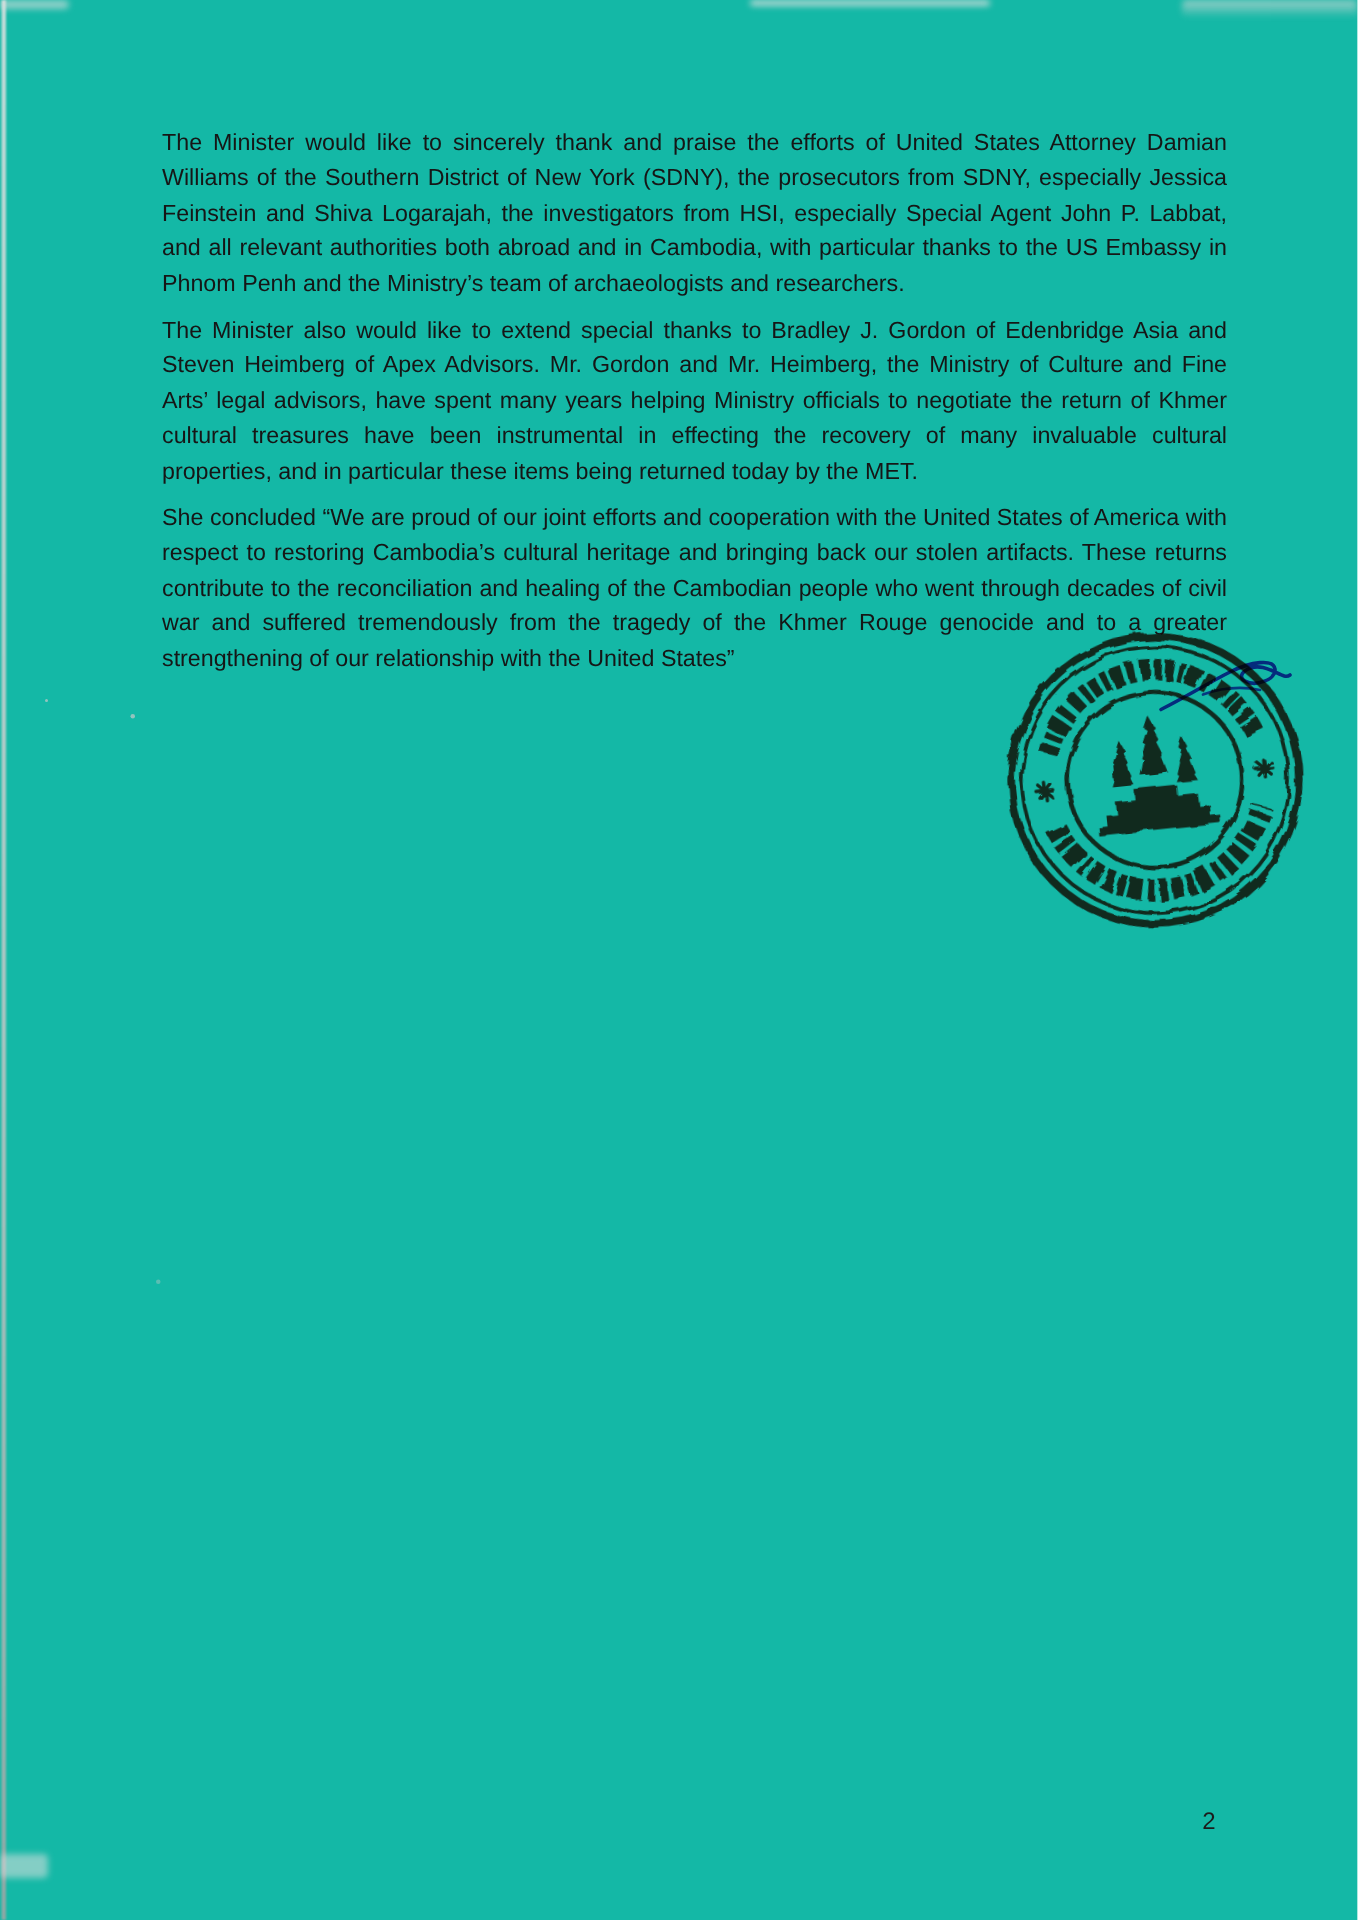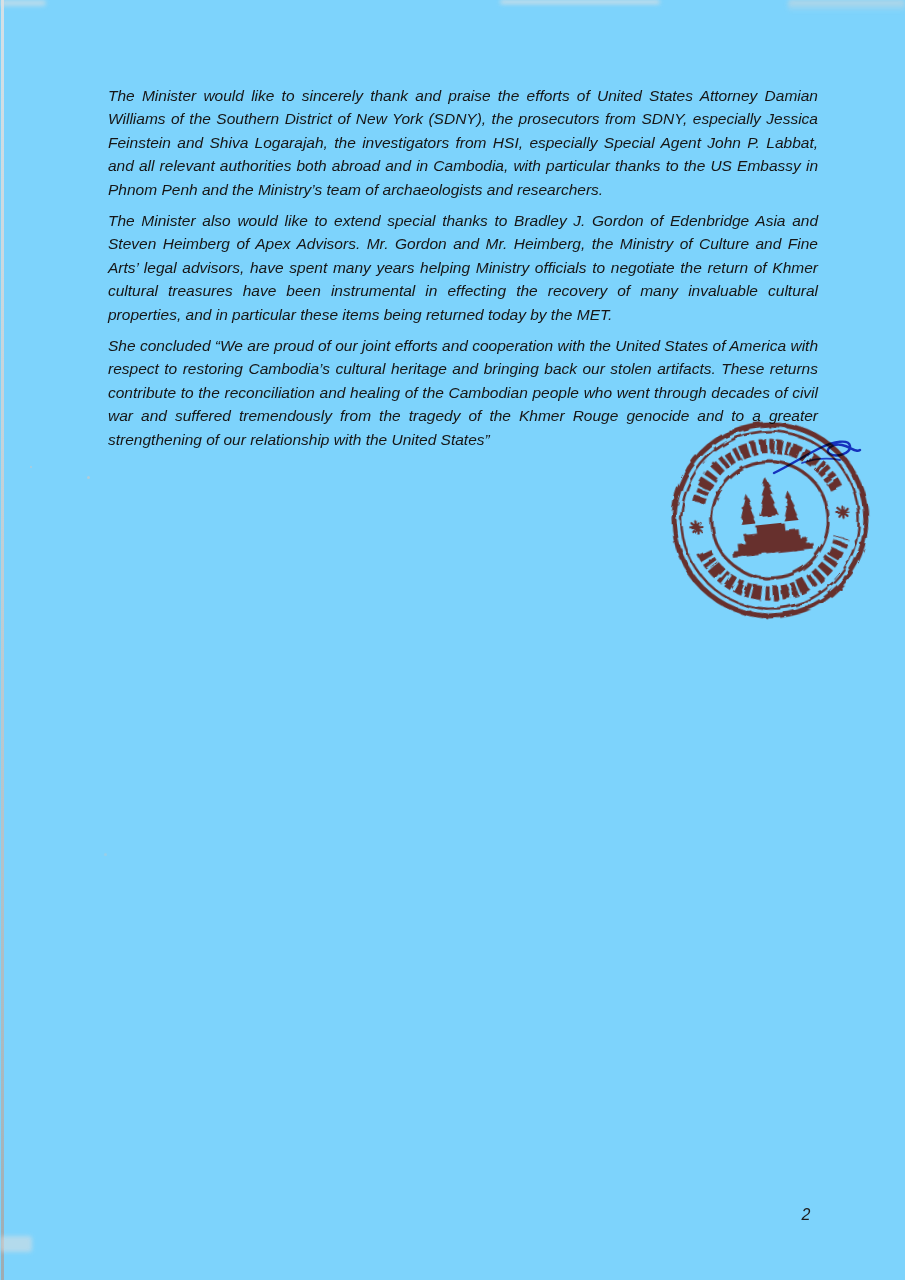--- a/index.html
+++ b/index.html
@@ -1,19 +1,18 @@
 <!DOCTYPE html>
 <html><head>
 <meta charset="utf-8">
 <style>
   html,body{margin:0;padding:0;background:#ffffff;}
   .page{
-    position:relative;width:905px;height:1280px;background:#7dd3fc;overflow:hidden;
+    position:relative;width:905px;height:1280px;background:#14b8a6;overflow:hidden;
     font-family:"Liberation Sans", sans-serif;
-    font-style:italic;
   }
   
   .edge-left{
     position:absolute;left:1px;top:0;width:3px;height:1280px;
     background:linear-gradient(to bottom,#e3e3e3 0%,#cdcdcd 45%,#b3b3b3 85%,#a5a5a5 100%);
     filter:blur(.6px);opacity:.85;
   }
   .smudge{position:absolute;background:#e0e0e0;filter:blur(2px);border-radius:3px;}
   .smudge.a{left:500px;top:0;width:160px;height:4px;opacity:.8;}
   .smudge.b{left:788px;top:0;width:117px;height:12px;opacity:.7;

